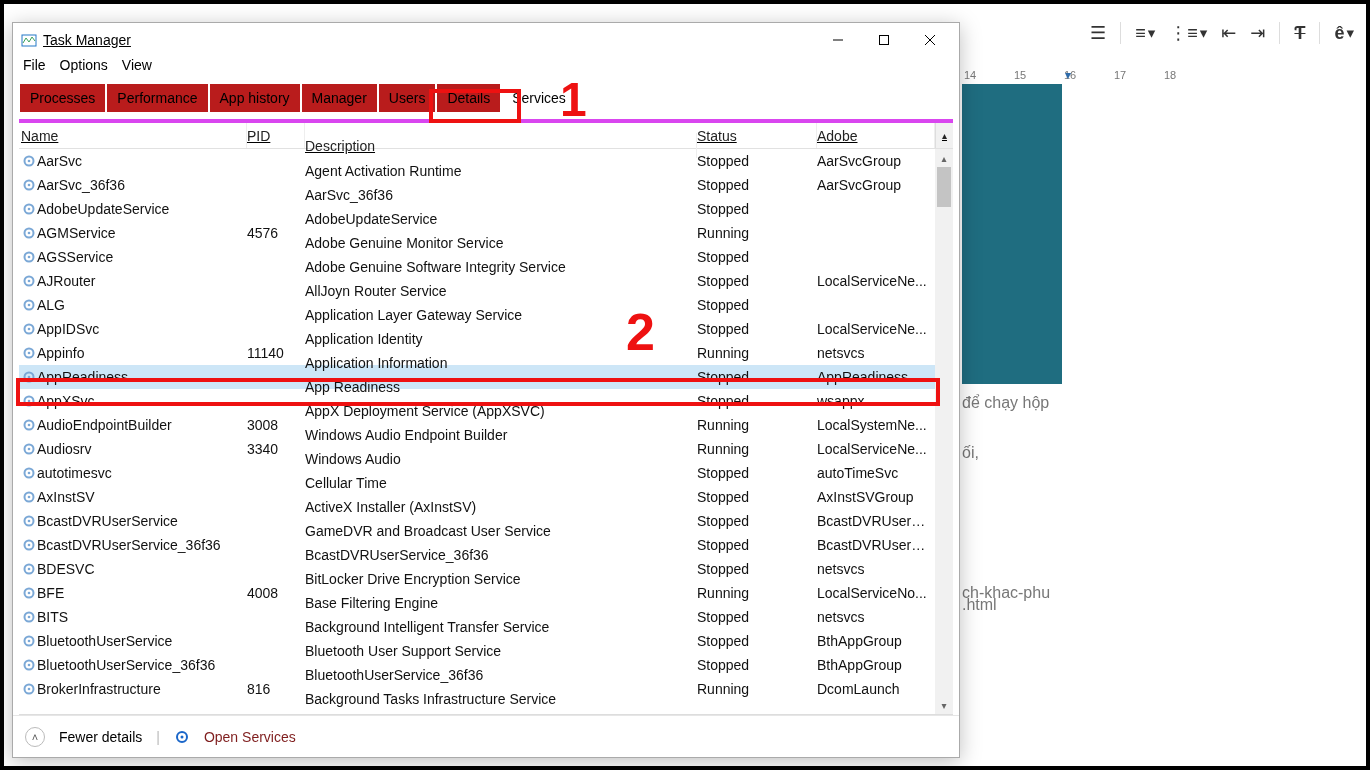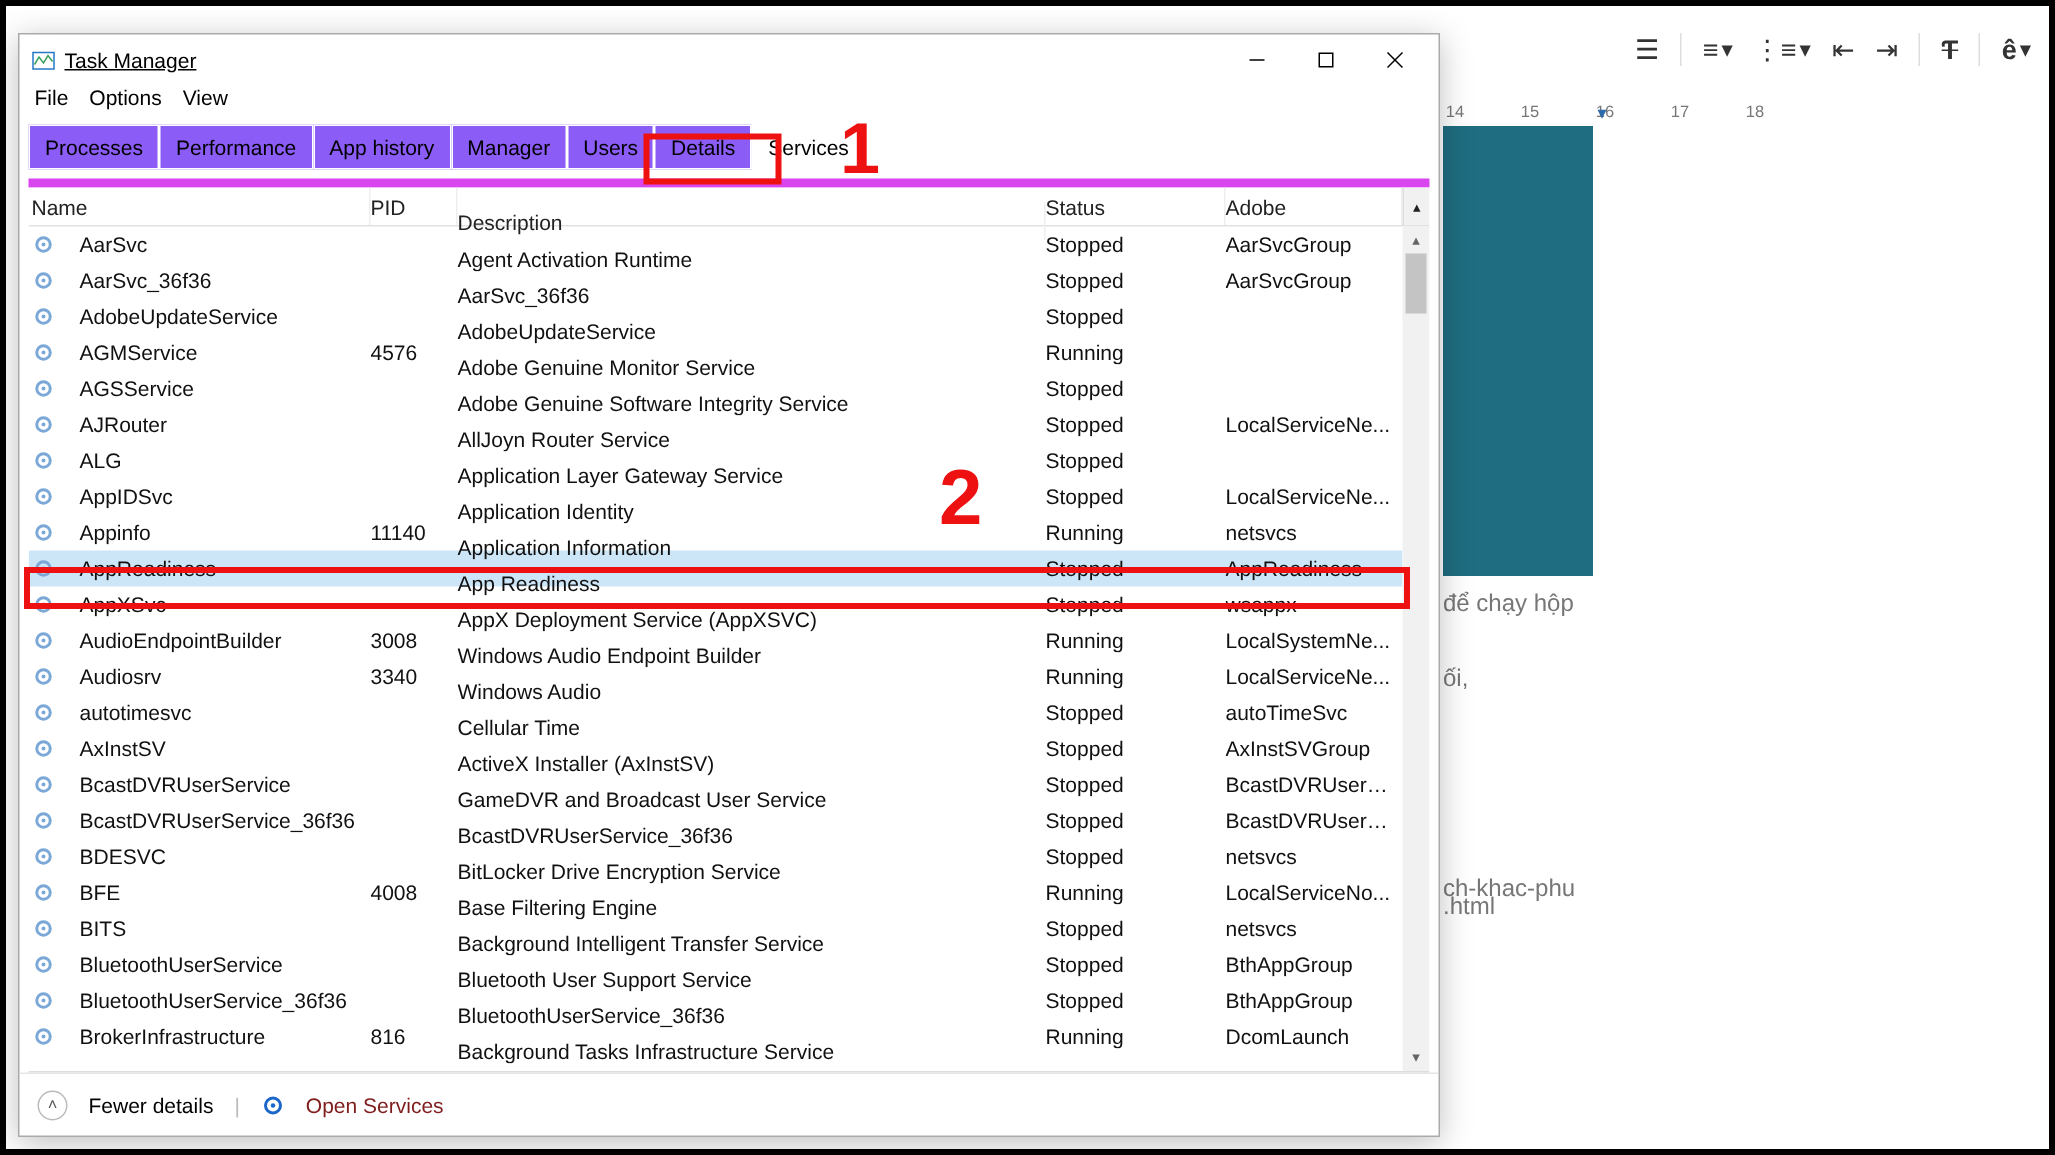--- a/index.html
+++ b/index.html
@@ -19,40 +19,40 @@
   
   .tm { position: absolute; top: 18px; left: 8px; width: 948px; height: 736px; background: #fff; border: 1px solid #aaa; box-shadow: 0 4px 20px rgba(0,0,0,0.25); display:flex; flex-direction:column; }
   .tm-titlebar { height: 34px; display:flex; align-items:center; padding: 0 6px 0 8px; text-decoration: underline; }
   .tm-titlebar .appicon { margin-right:6px; }
   .tm-titlebar .title { font-size: 14px; }
   .tm-titlebar .spacer { flex:1; }
   .winbtn { width:46px; height:30px; display:flex; align-items:center; justify-content:center; font-size:14px; color:#222; cursor:default; }
   .winbtn svg { width:12px; height:12px; }
   .tm-menubar { height: 26px; display:flex; align-items:flex-start; gap: 14px; padding: 0 10px; font-size: 14px; }
   .tm-tabs { display:flex; gap:0px; padding: 0 6px; }
-  .tm-tabs .tab { padding: 6px 10px; font-size:14px; background:#8b5cf6; border:1px solid #fff; }
+  .tm-tabs .tab { padding: 6px 10px; font-size:14px; background:#b91c1c; border:1px solid #fff; }
   .tm-tabs .tab.active { background:#fff; }
 
   .callout-box { position:absolute; border: 4px solid #e11; pointer-events:none; }
   .callout-label { position:absolute; color:#e11; font-weight:900; font-family: Arial, sans-serif; pointer-events:none; }
 
-  .list-wrap { flex:1; border-top:6px solid #d946ef; border-bottom:1px solid #ddd; margin: 6px 6px 0 6px; position:relative; overflow:hidden; }
+  .list-wrap { flex:1; border-top:4px solid #d946ef; border-bottom:1px solid #ddd; margin: 6px 6px 0 6px; position:relative; overflow:hidden;text-decoration:underline; }
   .list-head { display:flex; height:26px; align-items:center; border-bottom:1px solid #e1e1e1; font-size:14px; color:#222; background:#fff; position:relative; }
   .list-head .col, .row .col { overflow:hidden; text-overflow:ellipsis; white-space:nowrap; padding-right:4px; }
   .col-name { width: 228px; padding-left: 2px; }
   .col-pid  { width: 58px; }
   .col-desc { width: 392px; margin-top: 20px; }
   .col-stat { width: 120px; }
   .col-grp  { width: 118px; }
   .list-head .col { border-right:1px solid #eee; height:100%; display:flex; align-items:center; }
   .head-scroll-btn { width:18px; height:100%; background:#f1f1f1; border-left:1px solid #ddd; display:flex; align-items:center; justify-content:center; font-size:10px; }
 
   .rows { position:absolute; top:26px; bottom:0; left:0; right:18px; overflow:hidden; }
   .row { display:flex; height:24px; align-items:center; font-size:14px; color:#111; }
-  .row .col-name { display:flex; align-items:center; gap:16px; }
+  .row .col-name { display:flex; align-items:center; gap:0; }
   .row .col-name .gearicon { flex-shrink:0; }
   .row.selected { background:#cde6f7; }
 
   .scrollbar { position:absolute; top:26px; bottom:0; right:0; width:18px; background:#f1f1f1; }
   .scrollbar .thumb { position:absolute; left:2px; right:2px; top:0; height:40px; background:#c4c4c4; }
   .scrollbar .sb-btn { position:absolute; left:0; right:0; height:18px; display:flex; align-items:center; justify-content:center; font-size:10px; color:#666; }
   .scrollbar .sb-up { top:0; } .scrollbar .sb-down { bottom:0; }
 
   .tm-footer { height:42px; border-top:1px solid #e6e6e6; display:flex; align-items:center; gap:14px; padding:0 12px; font-size:14px; }
   .tm-footer .chev { display:inline-flex; width:20px; height:20px; border:1px solid #bbb; border-radius:50%; align-items:center; justify-content:center; font-size:11px; color:#555; }

